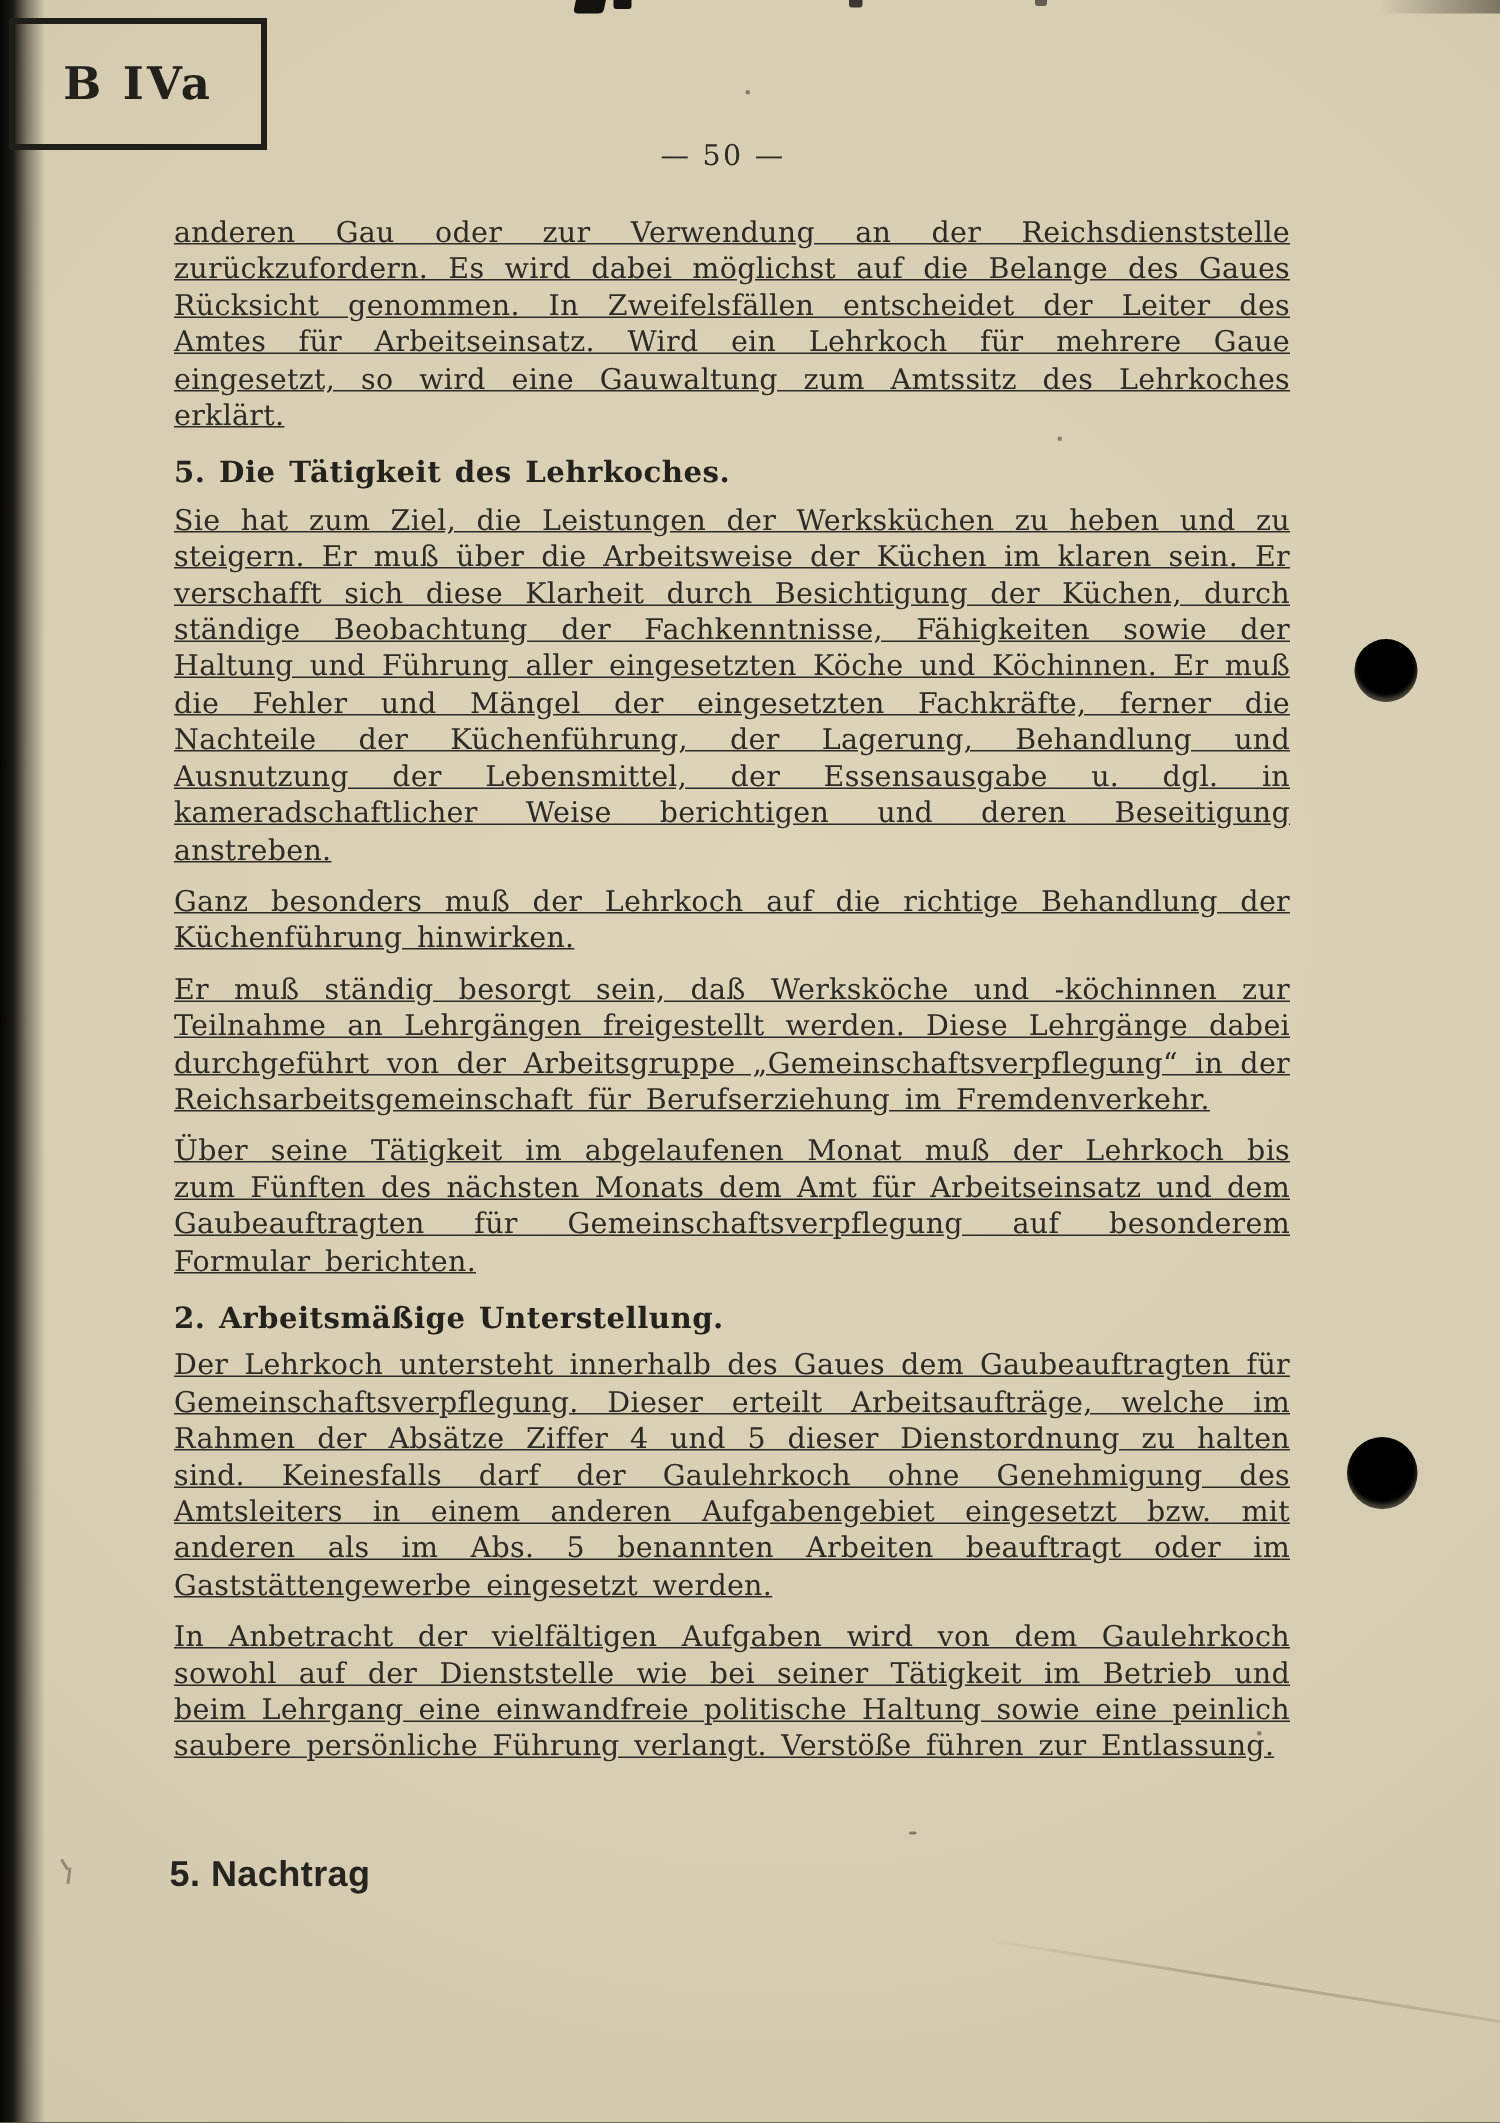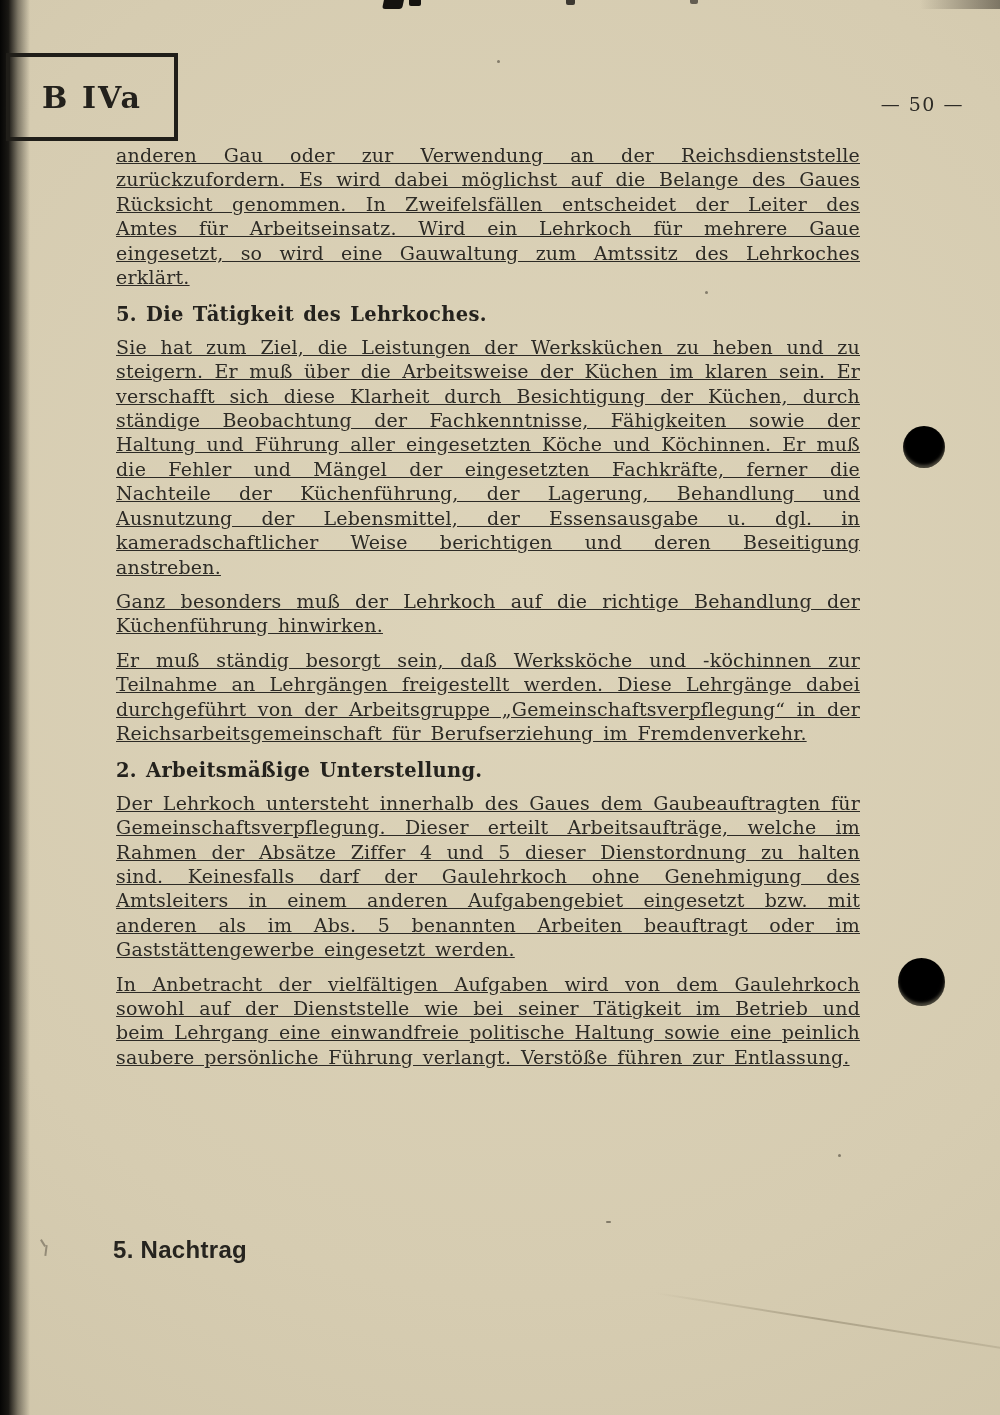--- a/index.html
+++ b/index.html
@@ -43,29 +43,29 @@
     background:radial-gradient(circle at 45% 42%, #000 55%, #141210 100%);
     box-shadow:inset 0 -3px 3px rgba(198,188,158,.35);
   }
   .hole1{left:903px;top:426px;width:42px;height:42px;}
   .hole2{left:898px;top:958px;width:47px;height:48px;}
 
   
   .stamp-box{
     position:absolute;left:6px;top:12px;width:172px;height:88px;
     border:4px solid #201e19;box-sizing:border-box;
-    display:flex;align-items:center;justify-content:center;margin-top:41px;
+    display:flex;align-items:center;justify-content:center;
   }
   .stamp-box span{
     font-weight:bold;font-size:30px;letter-spacing:2px;color:#23211c;
     font-family:"DejaVu Serif","Liberation Serif",serif;
   }
 
   .page-number{
-    position:absolute;top:93px;left:0;width:964px;text-align:right;
+    position:absolute;top:93px;left:0;width:964px;text-align:center;
     font-size:19px;letter-spacing:1.5px;color:#2d2b26;
   }
 
   
   .content{
     position:absolute;left:116px;top:143px;width:744px;
     font-size:19px;line-height:24.4px;
     text-align:justify;word-spacing:3.5px;letter-spacing:.2px;
   }
   .content p{margin:0 0 10px 0;text-decoration:underline;}
@@ -103,20 +103,21 @@
   </div>
 
   <div class="page-number">— 50 —</div>
 
   <div class="content">
     <p>anderen Gau oder zur Verwendung an der Reichsdienststelle zurückzufordern. Es wird dabei möglichst auf die Belange des Gaues Rücksicht genommen. In Zweifelsfällen entscheidet der Leiter des Amtes für Arbeitseinsatz. Wird ein Lehrkoch für mehrere Gaue eingesetzt, so wird eine Gauwaltung zum Amtssitz des Lehrkoches erklärt.</p>
     <h3>5. Die Tätigkeit des Lehrkoches.</h3>
     <p>Sie hat zum Ziel, die Leistungen der Werksküchen zu heben und zu steigern. Er muß über die Arbeitsweise der Küchen im klaren sein. Er verschafft sich diese Klarheit durch Besichtigung der Küchen, durch ständige Beobachtung der Fachkenntnisse, Fähigkeiten sowie der Haltung und Führung aller eingesetzten Köche und Köchinnen. Er muß die Fehler und Mängel der eingesetzten Fachkräfte, ferner die Nachteile der Küchenführung, der Lagerung, Behandlung und Ausnutzung der Lebensmittel, der Essensausgabe u. dgl. in kameradschaftlicher Weise berichtigen und deren Beseitigung anstreben.</p>
     <p>Ganz besonders muß der Lehrkoch auf die richtige Behandlung der Küchenführung hinwirken.</p>
     <p>Er muß ständig besorgt sein, daß Werksköche und -köchinnen zur Teilnahme an Lehrgängen freigestellt werden. Diese Lehrgänge dabei durchgeführt von der Arbeitsgruppe „Gemeinschaftsverpflegung“ in der Reichsarbeitsgemeinschaft für Berufserziehung im Fremdenverkehr.</p>
+    <p>Über seine Tätigkeit im abgelaufenen Monat muß der Lehrkoch bis zum Fünften des nächsten Monats dem Amt für Arbeitseinsatz und dem Gaubeauftragten für Gemeinschaftsverpflegung auf besonderem Formular berichten.</p>
     <h3>2. Arbeitsmäßige Unterstellung.</h3>
     <p>Der Lehrkoch untersteht innerhalb des Gaues dem Gaubeauftragten für Gemeinschaftsverpflegung. Dieser erteilt Arbeitsaufträge, welche im Rahmen der Absätze Ziffer 4 und 5 dieser Dienstordnung zu halten sind. Keinesfalls darf der Gaulehrkoch ohne Genehmigung des Amtsleiters in einem anderen Aufgabengebiet eingesetzt bzw. mit anderen als im Abs. 5 benannten Arbeiten beauftragt oder im Gaststättengewerbe eingesetzt werden.</p>
     <p>In Anbetracht der vielfältigen Aufgaben wird von dem Gaulehrkoch sowohl auf der Dienststelle wie bei seiner Tätigkeit im Betrieb und beim Lehrgang eine einwandfreie politische Haltung sowie eine peinlich saubere persönliche Führung verlangt. Verstöße führen zur Entlassung.</p>
   </div>
 
   <div class="footer-note">5. Nachtrag</div>
 
   <div class="hole hole1"></div>
   <div class="hole hole2"></div>
 

